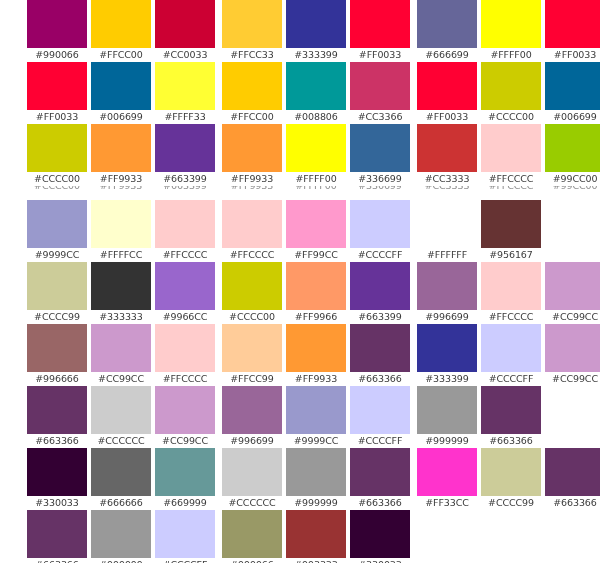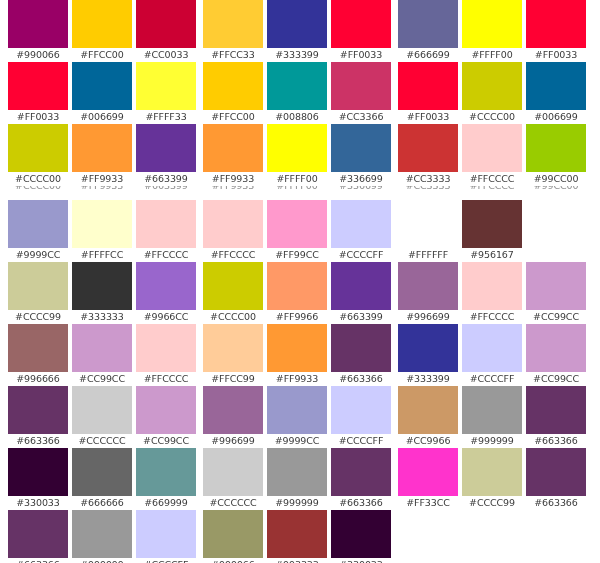--- a/index.html
+++ b/index.html
@@ -26,21 +26,21 @@
   .col-group {
     position: absolute;
     top: 0;
     width: 190px;
   }
   #group-1 { left: 8px; }
   #group-2 { left: 203px; }
   #group-3 { left: 398px; }
 
   
-  .section { position: relative; }
+  .section { position: relative; margin-left: 19px; }
 
   
   .swatch-row {
     display: flex;
     gap: 4px;
     margin-bottom: 0px;
   }
 
   
   .swatch-cell {
@@ -463,24 +463,20 @@
             <span class="swatch-chip" style="background: rgb(204, 204, 255);"></span>
             <span class="swatch-label">#CCCCFF</span>
           </div>
           <div class="swatch-cell">
             <span class="swatch-chip" style="background: rgb(204, 153, 204);"></span>
             <span class="swatch-label">#CC99CC</span>
           </div>
         </div>
         <div class="swatch-row">
           <div class="swatch-cell">
-            <span class="swatch-chip" style="background: rgb(204, 153, 102);"></span>
-            <span class="swatch-label">#CC9966</span>
-          </div>
-          <div class="swatch-cell">
             <span class="swatch-chip" style="background: rgb(153, 153, 153);"></span>
             <span class="swatch-label">#999999</span>
           </div>
           <div class="swatch-cell">
             <span class="swatch-chip" style="background: rgb(102, 51, 102);"></span>
             <span class="swatch-label">#663366</span>
           </div>
         </div>
         <div class="swatch-row">
           <div class="swatch-cell">

